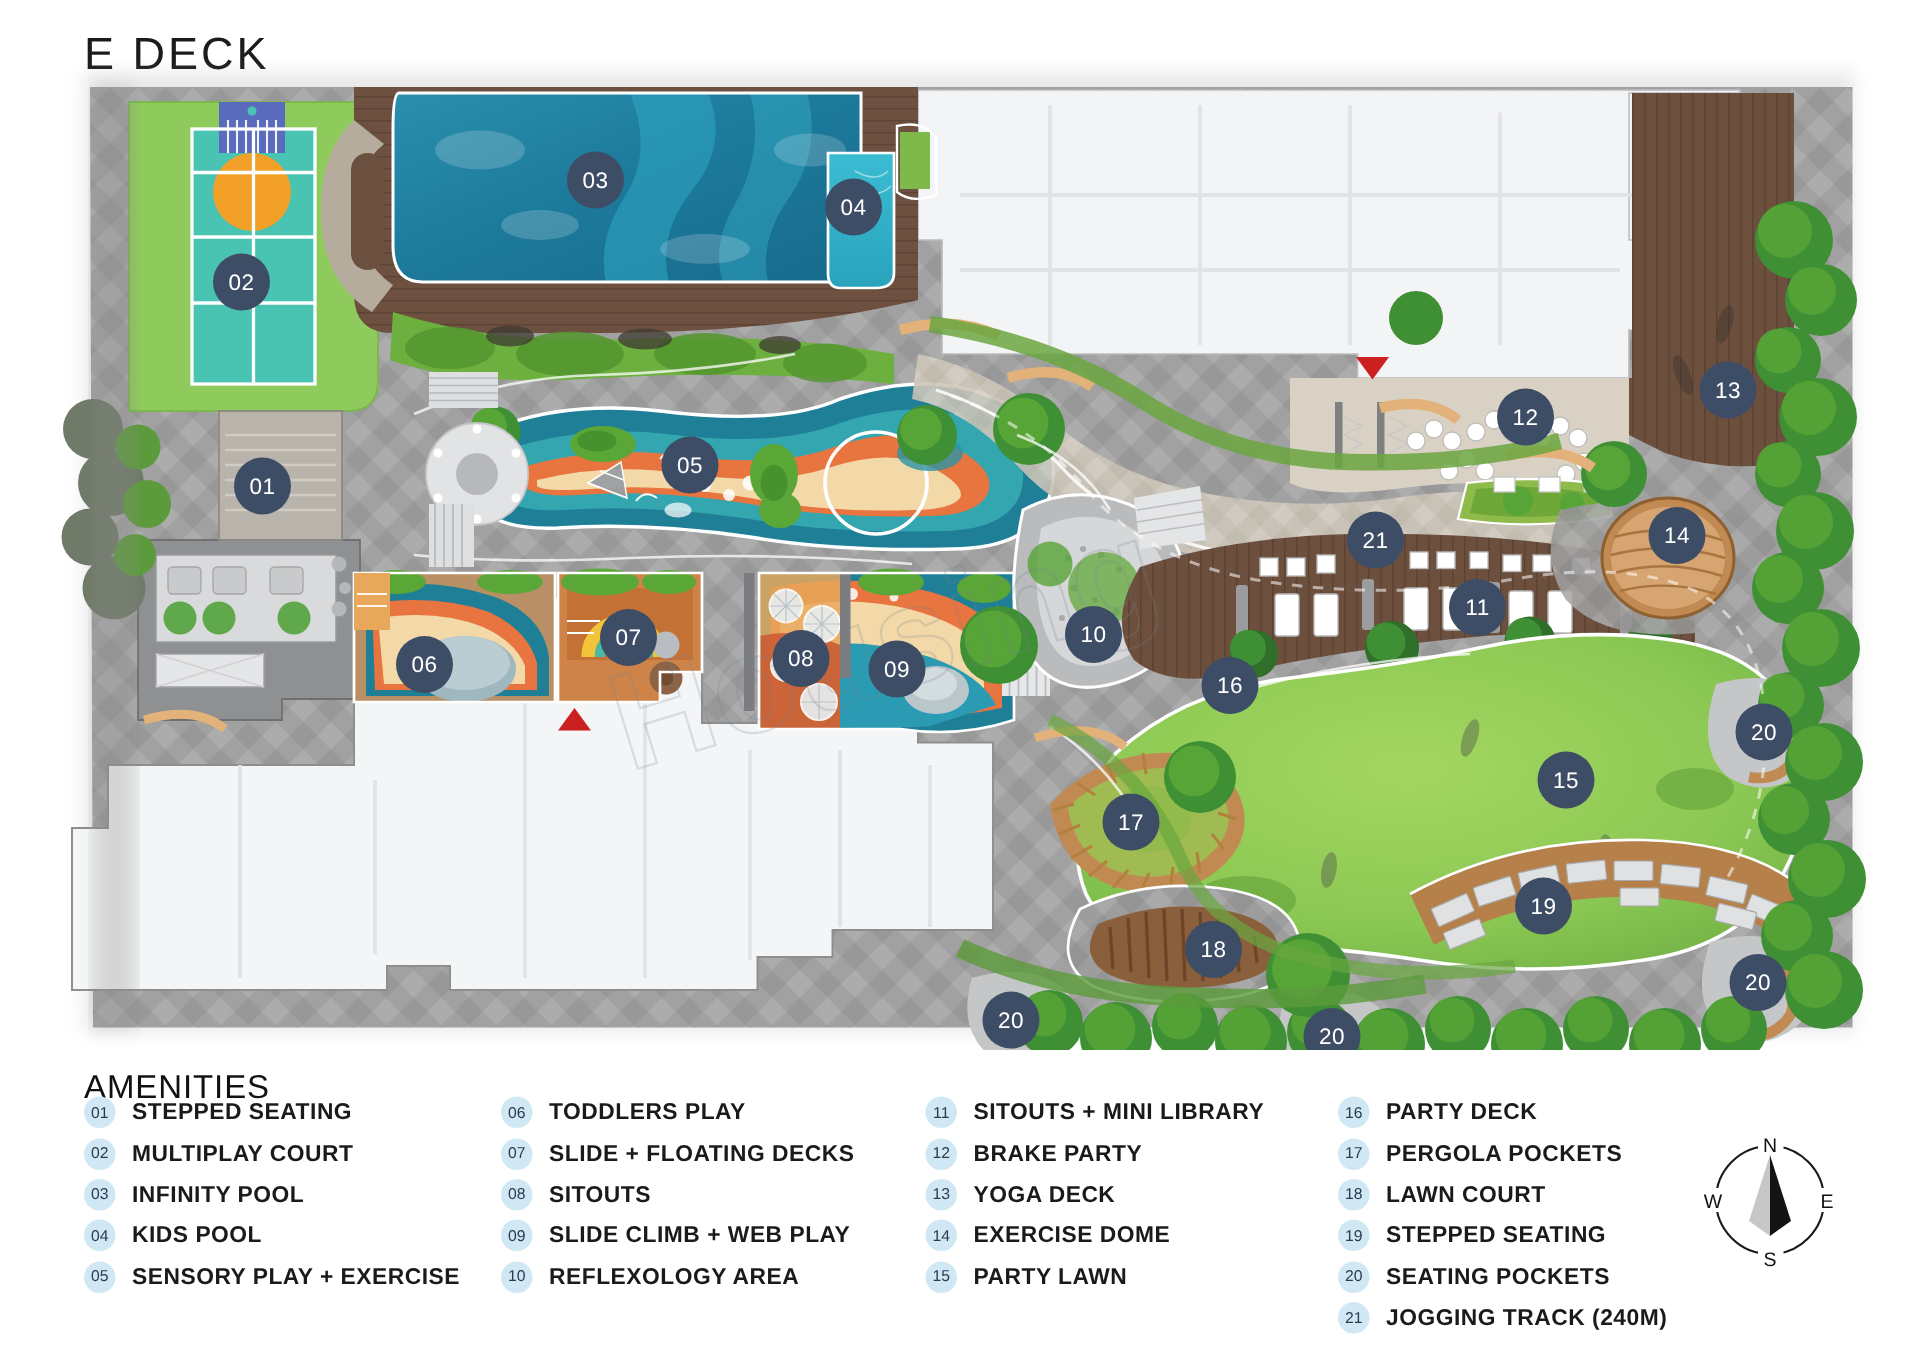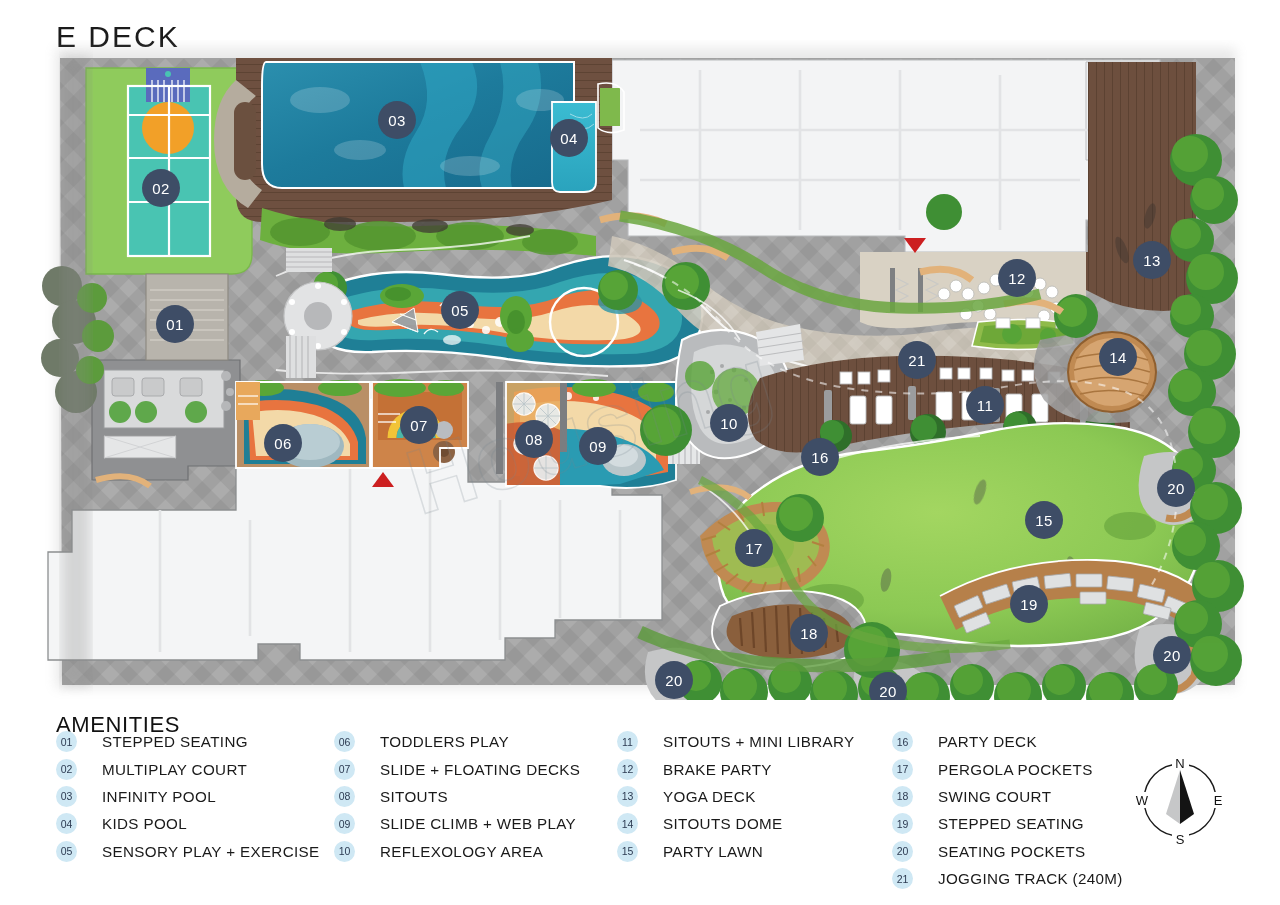--- a/index.html
+++ b/index.html
@@ -107,26 +107,27 @@
     width: 21px; height: 21px;
     border-radius: 50%;
     background: #cfe8f4;
     color: #2d3b52;
     font-size: 10.5px;
     display: flex; align-items: center; justify-content: center;
     font-family: "Liberation Sans", sans-serif;
     letter-spacing: 0px;
   }
   .legend-label {
-    margin-left: 25px;
+    margin-left: 11px;
     font-size: 15.2px;
     letter-spacing: .35px;
     color: #1a1a1a;
     white-space: nowrap;
     font-family: "Liberation Sans", sans-serif;
+    font-weight: bold;
   }
 
   
   #compass {
     position: absolute;
     left: 1128px; top: 748px;
     width: 104px; height: 104px;
   }
 </style>
 </head>
@@ -1002,39 +1003,39 @@
           <div class="legend-row">
             <div class="legend-badge" style="background: rgb(207, 232, 244); color: rgb(45, 59, 82);">12</div>
             <div class="legend-label">BRAKE PARTY</div>
           </div>
           <div class="legend-row">
             <div class="legend-badge" style="background: rgb(207, 232, 244); color: rgb(45, 59, 82);">13</div>
             <div class="legend-label">YOGA DECK</div>
           </div>
           <div class="legend-row">
             <div class="legend-badge" style="background: rgb(207, 232, 244); color: rgb(45, 59, 82);">14</div>
-            <div class="legend-label">SITOUTS DOME</div>
+            <div class="legend-label">EXERCISE DOME</div>
           </div>
           <div class="legend-row">
             <div class="legend-badge" style="background: rgb(207, 232, 244); color: rgb(45, 59, 82);">15</div>
             <div class="legend-label">PARTY LAWN</div>
           </div>
         </div>
         <div class="legend-col" style="left: 892px;">
           <div class="legend-row">
             <div class="legend-badge" style="background: rgb(207, 232, 244); color: rgb(45, 59, 82);">16</div>
             <div class="legend-label">PARTY DECK</div>
           </div>
           <div class="legend-row">
             <div class="legend-badge" style="background: rgb(207, 232, 244); color: rgb(45, 59, 82);">17</div>
             <div class="legend-label">PERGOLA POCKETS</div>
           </div>
           <div class="legend-row">
             <div class="legend-badge" style="background: rgb(207, 232, 244); color: rgb(45, 59, 82);">18</div>
-            <div class="legend-label">SWING COURT</div>
+            <div class="legend-label">LAWN COURT</div>
           </div>
           <div class="legend-row">
             <div class="legend-badge" style="background: rgb(207, 232, 244); color: rgb(45, 59, 82);">19</div>
             <div class="legend-label">STEPPED SEATING</div>
           </div>
           <div class="legend-row">
             <div class="legend-badge" style="background: rgb(207, 232, 244); color: rgb(45, 59, 82);">20</div>
             <div class="legend-label">SEATING POCKETS</div>
           </div>
           <div class="legend-row">

